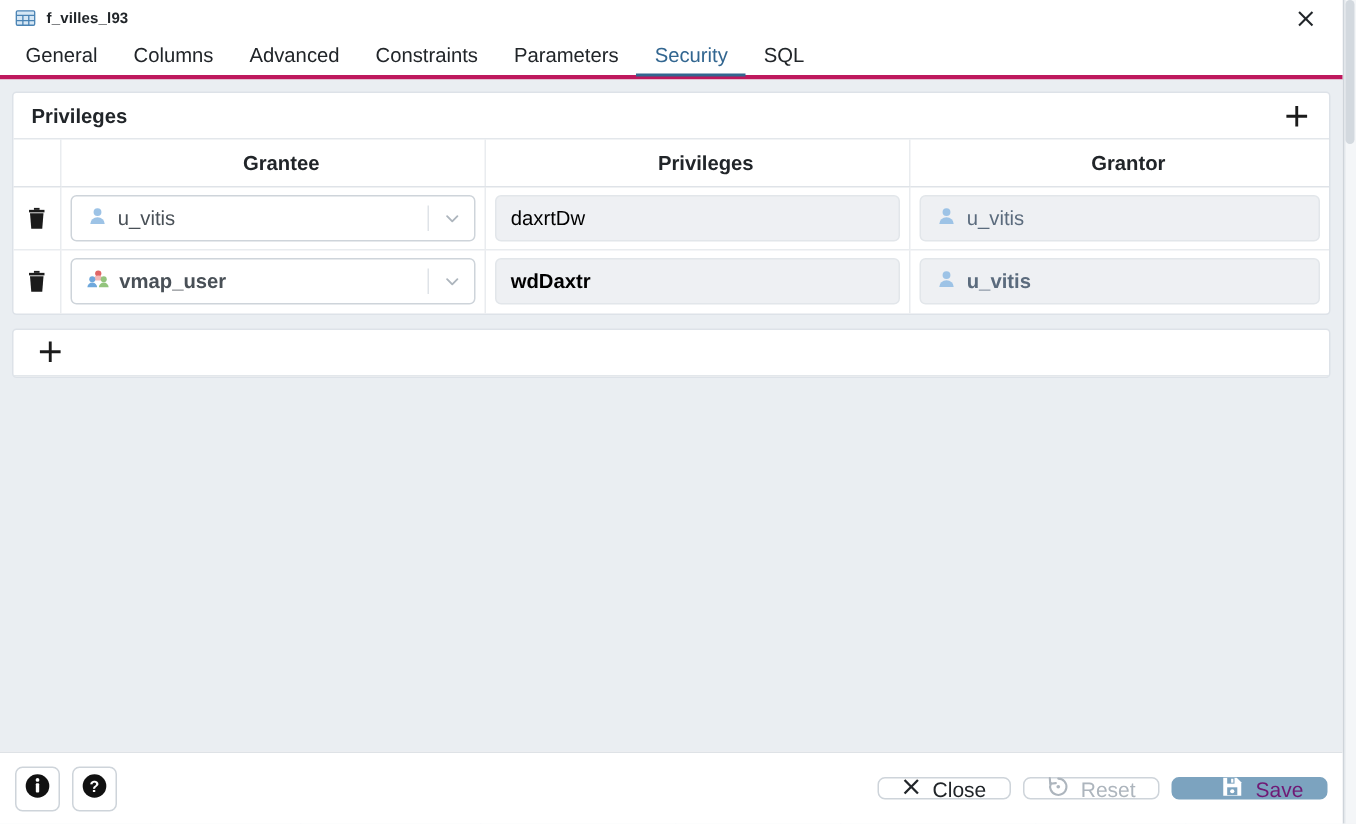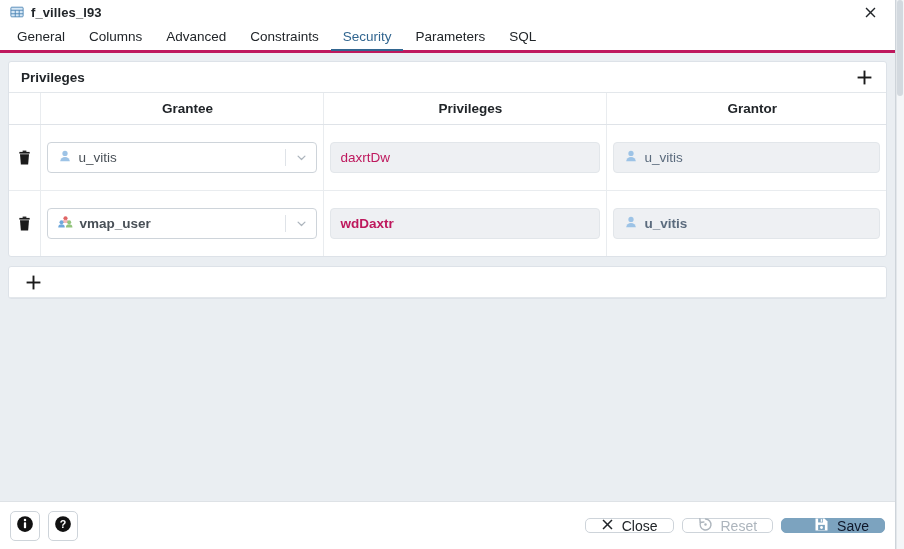--- a/index.html
+++ b/index.html
@@ -45,21 +45,21 @@
   .titlebar {
     height: 24px;
     flex: 0 0 24px;
     display: flex;
     align-items: center;
     padding: 0 8px 0 10px;
     background: #ffffff;
   }
   .titlebar .title-icon { margin-right: 7px; display: flex; align-items: center; }
   .titlebar .title-text {
-    font-size: 13px;
+    font-size: 10px;
     font-weight: bold;
     color: #212529;
     letter-spacing: 0.1px;
     flex: 1 1 auto;
     white-space: nowrap;
   }
   .close-x {
     width: 22px; height: 22px;
     display: flex; align-items: center; justify-content: center;
     cursor: pointer;
@@ -143,21 +143,21 @@
     height: 31px;
     vertical-align: middle;
   }
   table.grid th.col-del {
     width: 31px;
     padding: 0;
   }
   table.grid td {
     border-right: 1px solid #e9ecef;
     border-bottom: 1px solid #e9ecef;
-    padding: 17px 6px;
+    padding: 5px 6px;
     vertical-align: middle;
     height: 42px;
   }
   table.grid td.cell-del {
     width: 31px;
     padding: 0;
     text-align: center;
   }
   table.grid tr:last-child td { border-bottom: none; font-weight: bold; }
   table.grid th:last-child, table.grid td:last-child { border-right: none; }
@@ -202,21 +202,21 @@
 
   .input-disabled {
     display: flex;
     align-items: center;
     gap: 7px;
     height: 31px;
     border: 1px solid #e2e6ea;
     border-radius: 4px;
     background: #eef0f3;
     padding: 0 10px;
-    color: #be185d;
+    color: #000000;
     font-size: 13.5px;
     white-space: nowrap;
     overflow: hidden;
   }
   .input-disabled.grantor { background: #eef0f3; color: #5b6b7d; }
 
   
   .footer {
     flex: 0 0 48px;
     height: 48px;
@@ -253,21 +253,21 @@
     cursor: pointer;
     font-family: "Liberation Sans", sans-serif;
   }
   .btn.disabled {
     color: #adb5bd;
     cursor: default;
   }
   .btn.primary {
     background: #7ca3bf;
     border-color: #7ca3bf;
-    color: #0f172a;
+    color: #701a75;
     cursor: default;
     padding-left: 32px;
   }
   .btn .lbl { line-height: 1; }
 
   
   .scroll-stub {
     position: absolute;
     right: 0; top: 0; width: 8px; height: 549px;
     background: #f4f6f8;
@@ -326,25 +326,25 @@
       </div>
     <div class="tab">
         <span>Columns</span>
       </div>
     <div class="tab">
         <span>Advanced</span>
       </div>
     <div class="tab">
         <span>Constraints</span>
       </div>
+    <div class="tab">
+        <span>Parameters</span>
+      </div>
     <div class="tab active">
         <span>Security</span>
-      </div>
-    <div class="tab">
-        <span>Parameters</span>
       </div>
     <div class="tab">
         <span>SQL</span>
       </div>
   </div>
 
   <div class="dialog-body">
 
     <div class="panel">
       <div class="panel-header">

